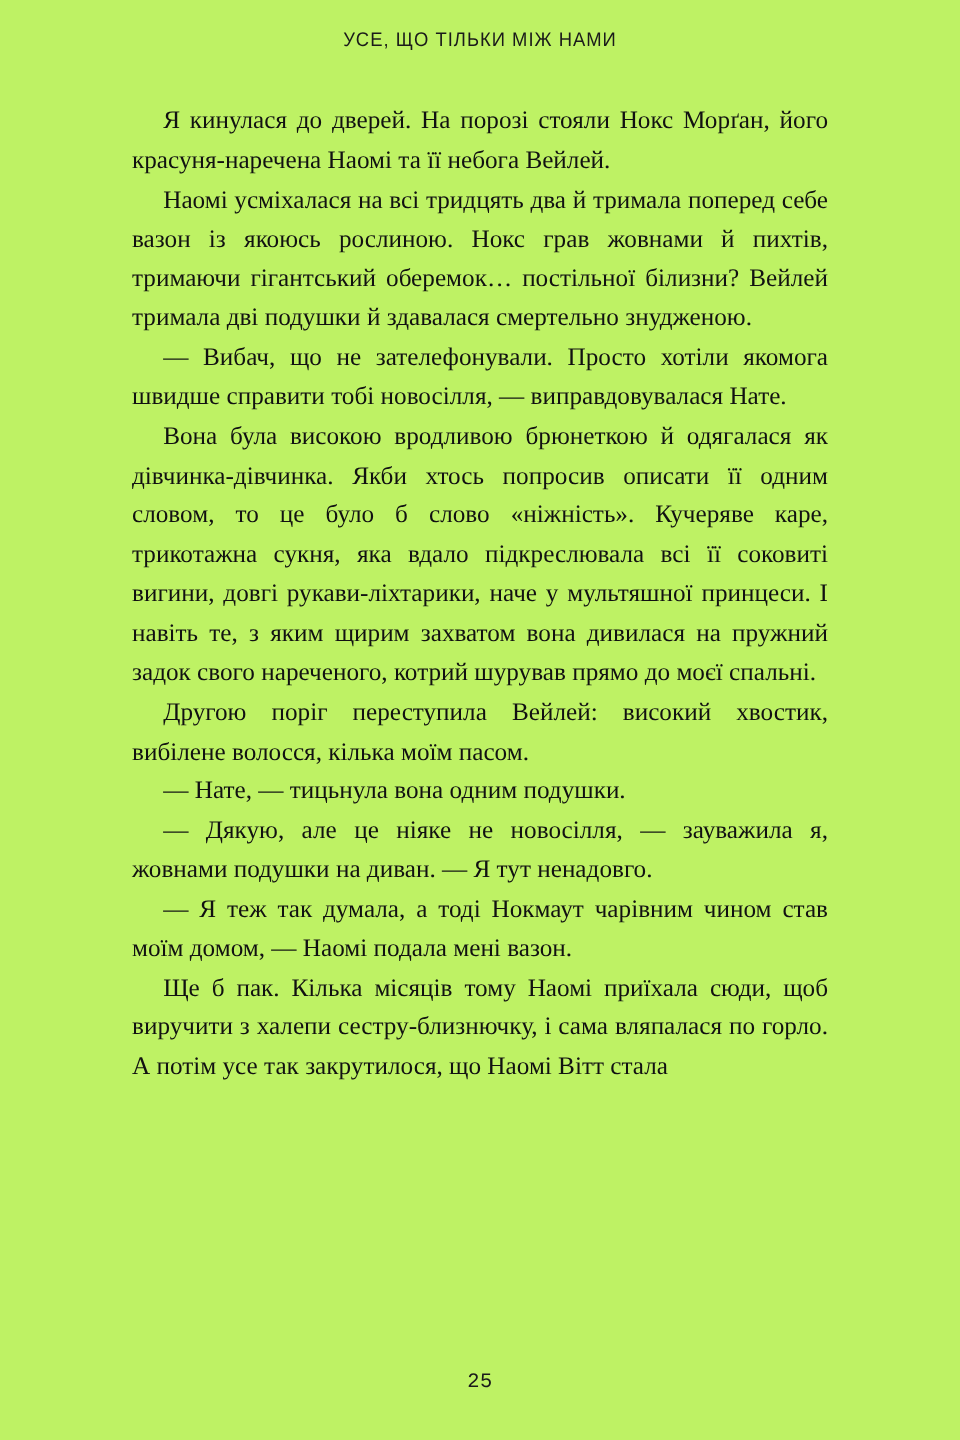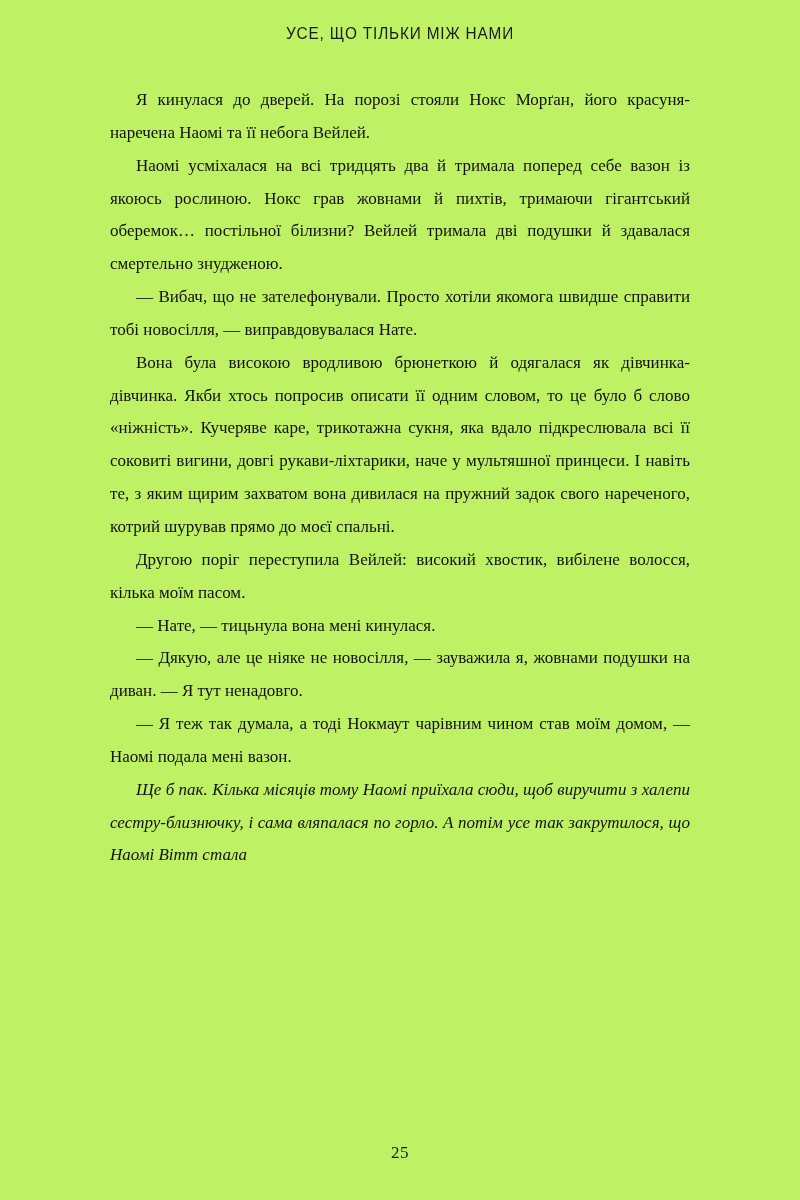--- a/index.html
+++ b/index.html
@@ -46,59 +46,59 @@
   
   .textblock {
     position: absolute;
     top: 84px;
     left: 110px;
     width: 580px;
   }
 
   .para {
     margin: 0;
-    font-size: 17px;
+    font-size: 21px;
     line-height: 32.85px;
     text-align: justify;
     text-justify: inter-word;
     text-indent: 26px;
     hyphens: manual;
     word-spacing: 0px;
   }
 
   
-  .para:last-child { margin-bottom: 16px; font-style: italic; }
+  .para:last-child { margin-bottom: 16px; }
 
   
   .folio {
     position: absolute;
     top: 1143px;
     left: 0;
     width: 800px;
     text-align: center;
-    font-family: Liberation Serif, serif;
+    font-family: Liberation Mono, monospace;
     font-size: 17px;
     letter-spacing: 0.5px;
     color: #1a1a1a;
   }
 </style>
 </head>
 <body>
 
 <div class="page">
 
   <div class="running-head">УСЕ, ЩО ТІЛЬКИ МІЖ НАМИ</div>
 
   <div class="textblock">
     <p class="para">Я кинулася до дверей. На порозі стояли Нокс Морґан, його красуня-наречена Наомі та її небога Вейлей.</p>
     <p class="para">Наомі усміхалася на всі тридцять два й тримала поперед себе вазон із якоюсь рослиною. Нокс грав жовнами й пихтів, тримаючи гігантський оберемок… постільної білизни? Вейлей тримала дві подушки й здавалася смертельно знудженою.</p>
     <p class="para">— Вибач, що не зателефонували. Просто хотіли якомога швидше справити тобі новосілля, — виправдовувалася Нате.</p>
     <p class="para">Вона була високою вродливою брюнеткою й одягалася як дівчинка-дівчинка. Якби хтось попросив описати її одним словом, то це було б слово «ніжність». Кучеряве каре, трикотажна сукня, яка вдало підкреслювала всі її соковиті вигини, довгі рукави-ліхтарики, наче у мультяшної принцеси. І навіть те, з яким щирим захватом вона дивилася на пружний задок свого нареченого, котрий шурував прямо до моєї спальні.</p>
     <p class="para">Другою поріг переступила Вейлей: високий хвостик, вибілене волосся, кілька моїм пасом.</p>
-    <p class="para">— Нате, — тицьнула вона мені кинулася.</p>
+    <p class="para">— Нате, — тицьнула вона одним подушки.</p>
     <p class="para">— Дякую, але це ніяке не новосілля, — зауважила я, жовнами подушки на диван. — Я тут ненадовго.</p>
     <p class="para">— Я теж так думала, а тоді Нокмаут чарівним чином став моїм домом, — Наомі подала мені вазон.</p>
     <p class="para">Ще б пак. Кілька місяців тому Наомі приїхала сюди, щоб виручити з халепи сестру-близнючку, і сама вляпалася по горло. А потім усе так закрутилося, що Наомі Вітт стала</p>
   </div>
 
   <div class="folio">25</div>
 
 </div>
 
 </body></html>

